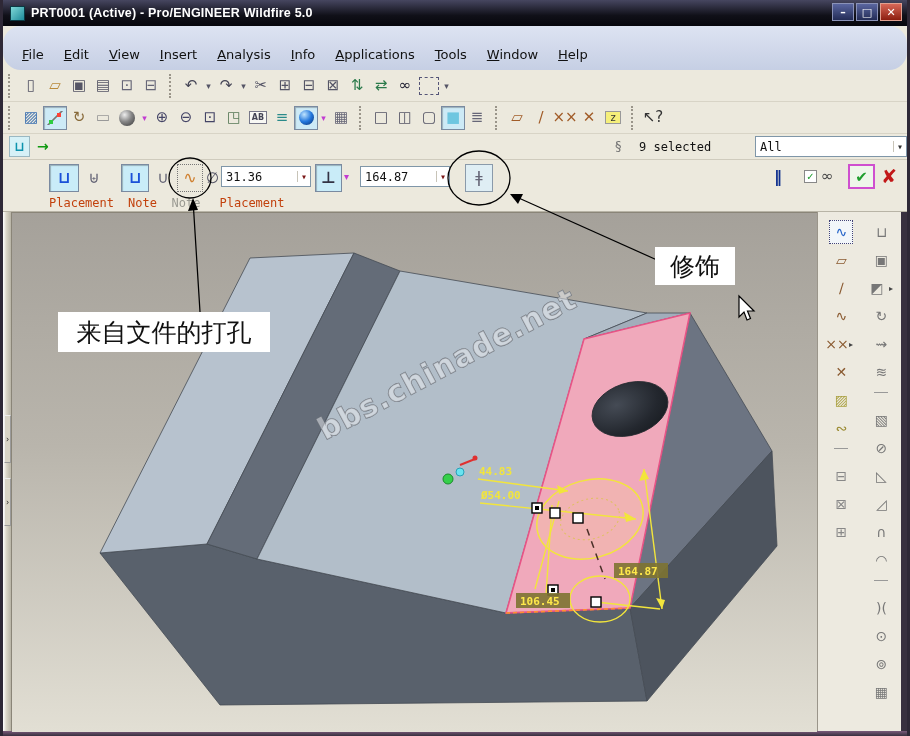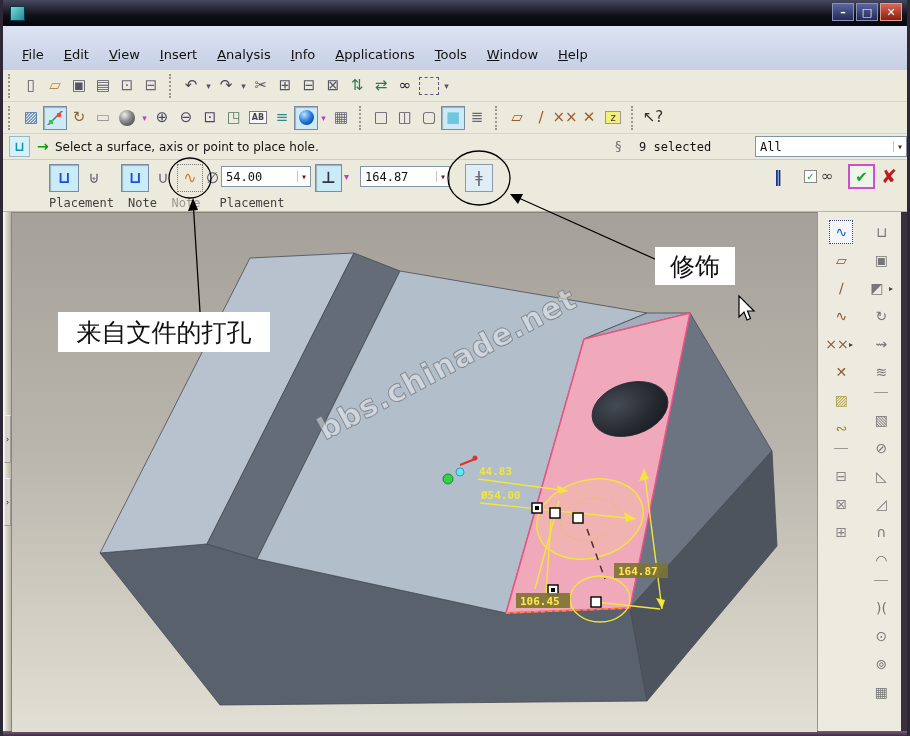--- a/index.html
+++ b/index.html
@@ -6,21 +6,21 @@
   *{box-sizing:border-box;}
   .window{position:relative;width:910px;height:736px;background:#ece9dd;font-family:"DejaVu Sans",sans-serif;overflow:hidden;border-left:3px solid #2e2836;border-right:3px solid #2e2836;}
   
   .titlebar{height:26px;background:linear-gradient(#464660,#101018 60%,#06060c);display:flex;align-items:center;padding:0 4px;position:relative;}
   .app-icon{width:15px;height:15px;background:linear-gradient(135deg,#7fd8d8,#1e8a9a);border:1px solid #0a3a44;margin:0 6px 0 3px;}
   .title-text{color:#fff;font-family:"Liberation Sans",sans-serif;font-weight:bold;font-size:12.5px;letter-spacing:.2px;}
   .title-btns{position:absolute;right:5px;top:3px;display:flex;gap:2px;}
   .tbn{width:22px;height:18px;display:flex;align-items:center;justify-content:center;color:#fff;font-size:11px;font-weight:bold;border:1px solid #8a92b8;background:linear-gradient(#5a66a0,#232c56);cursor:default;}
   .tbn.close{background:linear-gradient(#d86858,#8c1e10);border-color:#e0a090;}
   
-  .menubar{height:44px;background:linear-gradient(#dde3f2,#c6cfe4);display:flex;align-items:flex-end;padding:0 8px 6px 10px;gap:2px;}
+  .menubar{height:44px;background:linear-gradient(#dde3f2,#c6cfe4);display:flex;align-items:flex-end;padding:0 8px 6px 10px;gap:2px;border-radius:18px;}
   .menu-item{font-size:13px;color:#111;padding:2px 9px;cursor:default;}
   .menu-item u{text-decoration:underline;}
   
   .toolbar{height:32px;background:#ece9dd;display:flex;align-items:center;padding-left:2px;border-bottom:1px solid #d8d4c6;}
   .grip{width:6px;height:24px;border-left:2px dotted #9a958a;margin:0 5px 0 3px;}
   .tb-wrap{display:flex;align-items:center;}
   .tb-btn{width:24px;height:24px;display:flex;align-items:center;justify-content:center;cursor:default;border:1px solid transparent;}
   .tb-btn .glyph{font-size:15px;line-height:1;color:#555;}
   .tb-btn.pressed{background:#cdeaf6;border:1px solid #7a8aa0;box-shadow:inset 1px 1px 1px rgba(0,0,0,.25);}
   .tb-sep{width:4px;height:24px;border-left:2px dotted #9a958a;margin:0 6px;}
@@ -54,21 +54,21 @@
   .db-glyph.orange{color:#d08030;font-weight:normal;}
   .dia-sym{position:absolute;left:203px;top:9px;font-size:15px;color:#556;}
   .combo-dia{left:218px;top:6px;width:90px;}
   .combo-depth{left:357px;top:6px;width:90px;}
   .dd-mag{position:absolute;left:341px;top:11px;font-size:10px;color:#c23bd1;}
   .pause-ico{position:absolute;left:771px;top:7px;color:#10308f;font-weight:bold;font-size:16px;letter-spacing:1px;}
   .prev-chk{position:absolute;left:801px;top:10px;width:13px;height:13px;background:#fff;border:1px solid #888;font-size:10px;color:#1f9e2e;display:flex;align-items:center;justify-content:center;cursor:default;}
   .glasses-ico{position:absolute;left:818px;top:7px;font-size:15px;color:#444;cursor:default;}
   .ok-btn{position:absolute;left:845px;top:4px;width:27px;height:25px;border:2px solid #cf4fcf;background:#eef6ea;color:#1f9e2e;font-size:15px;font-weight:bold;display:flex;align-items:center;justify-content:center;cursor:default;}
   .x-btn{position:absolute;left:878px;top:5px;color:#c21818;font-size:19px;font-weight:bold;cursor:default;}
-  .dash-tab{position:absolute;top:36px;font-family:"DejaVu Sans Mono",monospace;font-size:12px;color:#404040;text-align:center;cursor:default;}
+  .dash-tab{position:absolute;top:36px;font-family:"DejaVu Sans Mono",monospace;font-size:12px;color:#c2410c;text-align:center;cursor:default;}
   .dash-tab.disabled{color:#9a9a92;}
   
   .main{display:flex;height:519px;}
   .sash{width:10px;background:linear-gradient(90deg,#fff,#dcd8ca 40%,#b8b4a6);border-right:1px solid #8a8578;position:relative;}
   .sash-grip{position:absolute;left:1px;width:7px;height:48px;background:#d8d4c6;border:1px outset #eee;display:flex;align-items:center;justify-content:center;font-size:8px;color:#222;cursor:pointer;}
   .viewport{position:relative;width:805px;height:519px;border-top:1px solid #8a8578;}
   .rtbar{width:95px;background:#edeae0;border-left:1px solid #9a958a;border-right:6px solid #38303f;position:relative;padding-top:4px;}
   .rt-col{position:absolute;top:6px;display:flex;flex-direction:column;align-items:center;}
   .rt-col-a{left:8px;width:30px;}
   .rt-col-b{left:48px;width:30px;}
@@ -81,20 +81,21 @@
   .overlay{position:absolute;left:0;top:0;width:910px;height:736px;pointer-events:none;z-index:40;}
   svg text{user-select:none;}
 </style>
 </head>
 <body>
 
 <div class="window">
 
   <div class="titlebar">
     <span class="app-icon"></span>
+    <span class="title-text">PRT0001 (Active) - Pro/ENGINEER Wildfire 5.0</span>
     <span class="title-btns">
       <span class="tbn">–</span>
       <span class="tbn">□</span>
       <span class="tbn close">✕</span>
     </span>
   </div>
 
   <div class="menubar">
       <span class="menu-item"><u>F</u>ile</span>
       <span class="menu-item"><u>E</u>dit</span>
@@ -312,21 +313,20 @@
           <span class="tb-btn">
             <span class="glyph" style="color: rgb(51, 51, 51);">↖?</span>
           </span>
         </span>
       </span>
   </div>
 
   <div class="msgbar">
     <span class="msg-hole-ico">⊔</span>
     <span class="msg-arrow">→</span>
-    <span class="msg-text">Select a surface, axis or point to place hole.</span>
     <span class="flt-ico">§</span>
     <span class="sel-count">9 selected</span>
     <span class="combo combo-all">
       <span>All</span>
       <span class="carrow">▾</span>
     </span>
   </div>
 
   <div class="dashboard">
     <span class="db-btn pressed" style="left:46px;width:30px">
@@ -339,21 +339,21 @@
         <span class="db-glyph">⊔</span>
       </span>
     <span class="db-btn" style="left:148px;width:24px">
         <span class="db-glyph gray">∪</span>
       </span>
     <span class="db-btn icon-note" style="left:174px;width:26px">
         <span class="db-glyph orange">∿</span>
       </span>
     <span class="dia-sym">∅</span>
     <span class="combo combo-dia">
-      <span>54.00</span>
+      <span>31.36</span>
       <span class="carrow" style="color:#7a1515">▾</span>
     </span>
     <span class="db-btn pressed" style="left:312px;width:27px">
         <span class="db-glyph" style="color:#334">⊥</span>
       </span>
     <span class="dd-mag">▾</span>
     <span class="combo combo-depth">
       <span>164.87</span>
       <span class="carrow" style="color:#7a1515">▾</span>
     </span>

